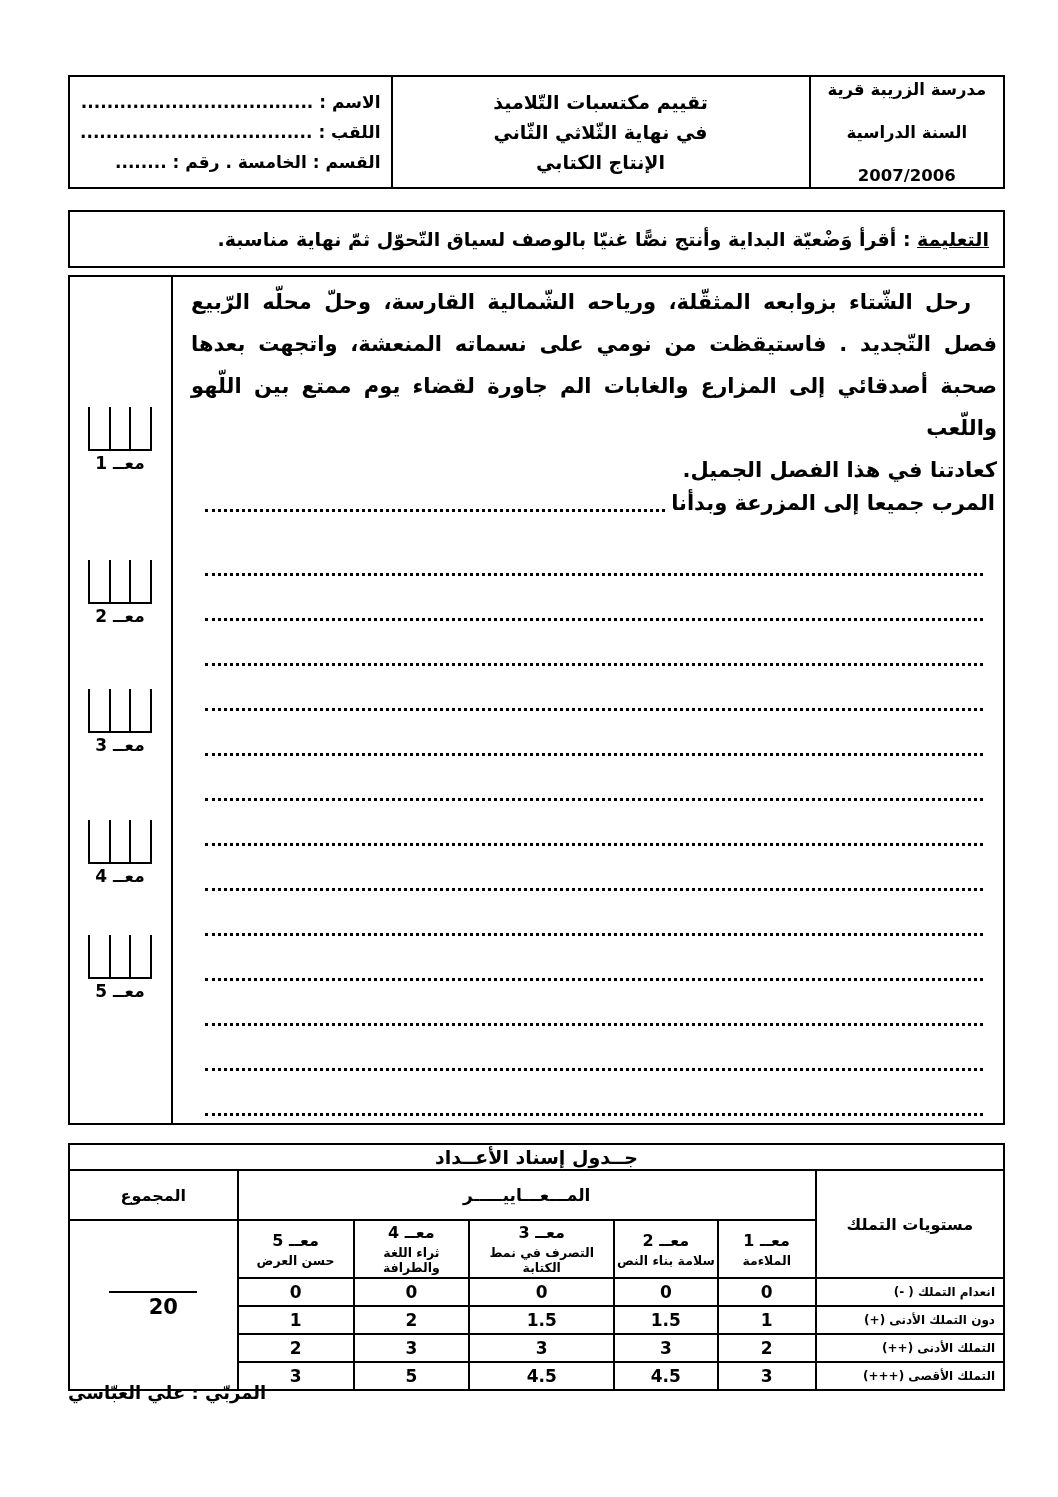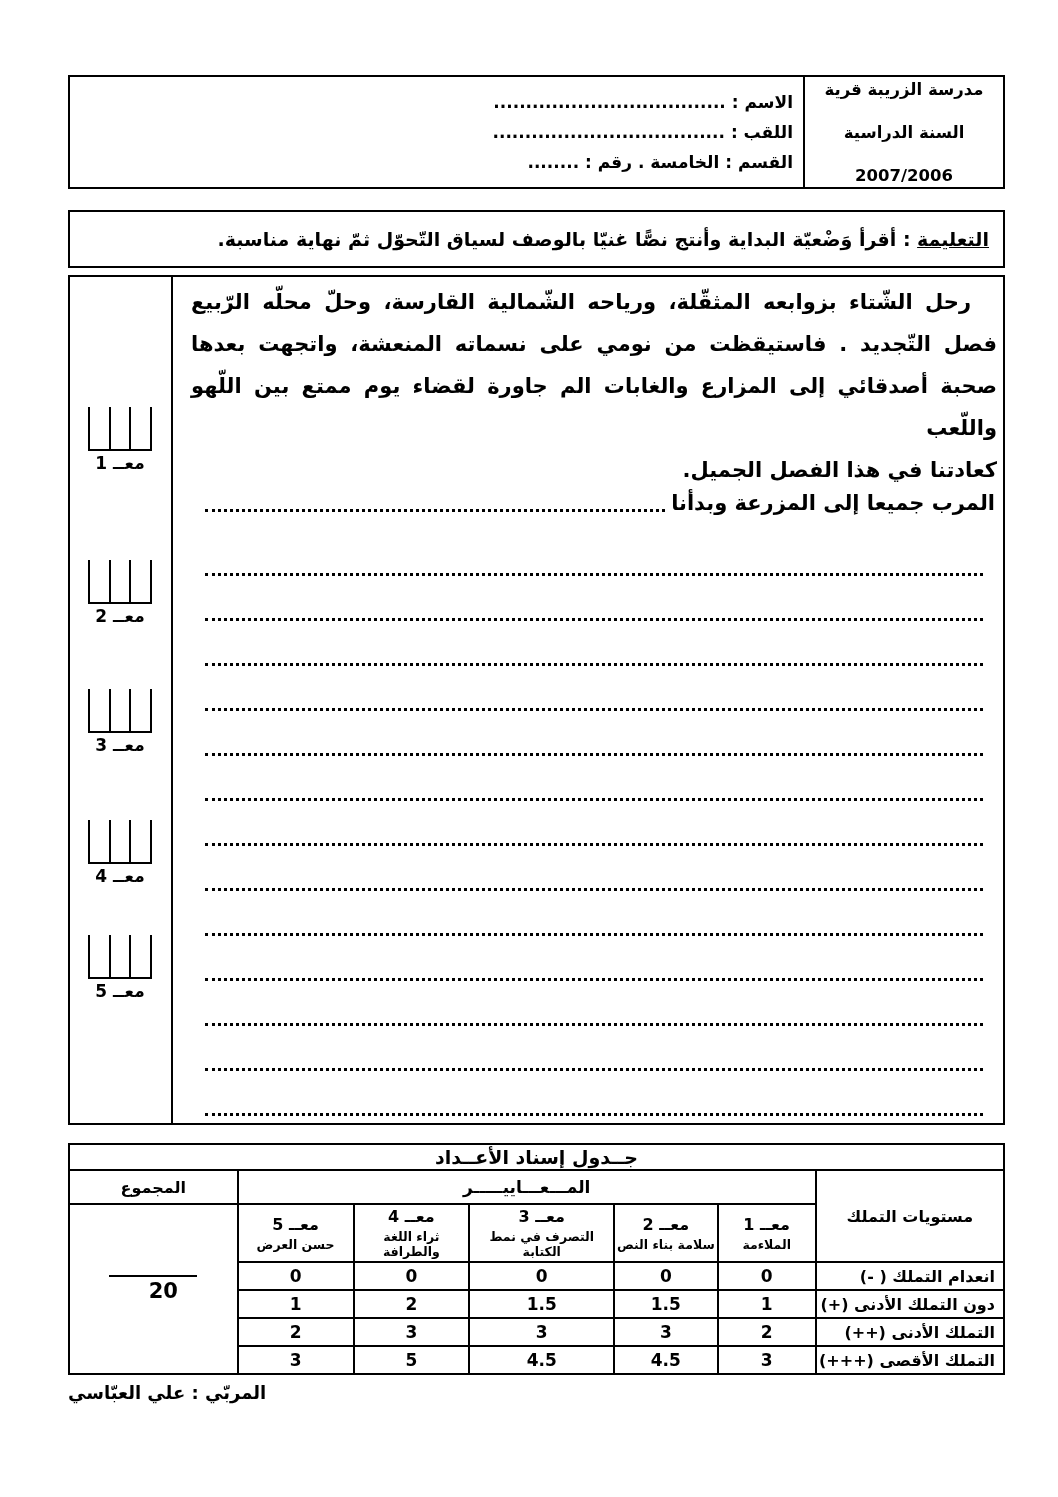--- a/index.html
+++ b/index.html
@@ -47,43 +47,48 @@
   .comb span{flex:1;border-left:2px solid #000;}
   .mark-label{font-size:17px;font-weight:bold;margin-top:2px;white-space:nowrap;}
 
   
   .gradewrap{left:68px;top:1143px;width:937px;}
   table.grade-table{border-collapse:collapse;table-layout:fixed;width:937px;direction:rtl;}
   table.grade-table td{border:2px solid #000;font-weight:bold;box-sizing:border-box;}
   .t-title{height:22px;text-align:center;font-size:19px;}
   .levels-hd{text-align:center;font-size:16px;}
   .crit-hd{height:34px;text-align:center;font-size:17px;letter-spacing:1px;}
-  .total-hd{height:34px;text-align:center;font-size:16px;}
+  .total-hd{height:50px;text-align:center;font-size:16px;}
   .crit-cell{height:58px;text-align:center;vertical-align:middle;}
   .crit-code{font-size:16px;}
   .crit-name{font-size:12.5px;margin-top:3px;}
-  .level-name{height:28px;font-size:16px;text-align:right;padding-left:4px;padding-right:8px;white-space:nowrap;overflow:hidden;}
+  .level-name{height:28px;font-size:12px;text-align:right;padding-left:4px;padding-right:8px;white-space:nowrap;overflow:hidden;}
   .score-cell{height:28px;text-align:center;font-size:17px;}
   .total-cell{text-align:center;vertical-align:middle;}
   .frac-line{width:88px;border-top:2px solid #000;margin:0 auto;}
   .total-max{font-size:21px;margin-top:2px;margin-left:20px;}
 
   
   .teacher{position:absolute;left:68px;top:1382px;font-size:18px;font-weight:bold;direction:rtl;}
 </style>
 </head>
 <body>
 
 <div class="page">
 
   <div class="bx hdr">
     <div class="hdr-cell hdr-school">
       <div>مدرسة الزريبة قرية</div>
       <div>السنة الدراسية</div>
       <div>2007/2006</div>
+    </div>
+    <div class="hdr-cell hdr-title">
+      <div>تقييم مكتسبات التّلاميذ</div>
+      <div>في نهاية الثّلاثي الثّاني</div>
+      <div>الإنتاج الكتابي</div>
     </div>
     <div class="hdr-cell hdr-student">
       <div class="row">الاسم : ....................................</div>
       <div class="row">اللقب : ....................................</div>
       <div class="row">القسم : الخامسة . رقم : ........</div>
     </div>
   </div>
 
   <div class="bx instr">
     <span>

